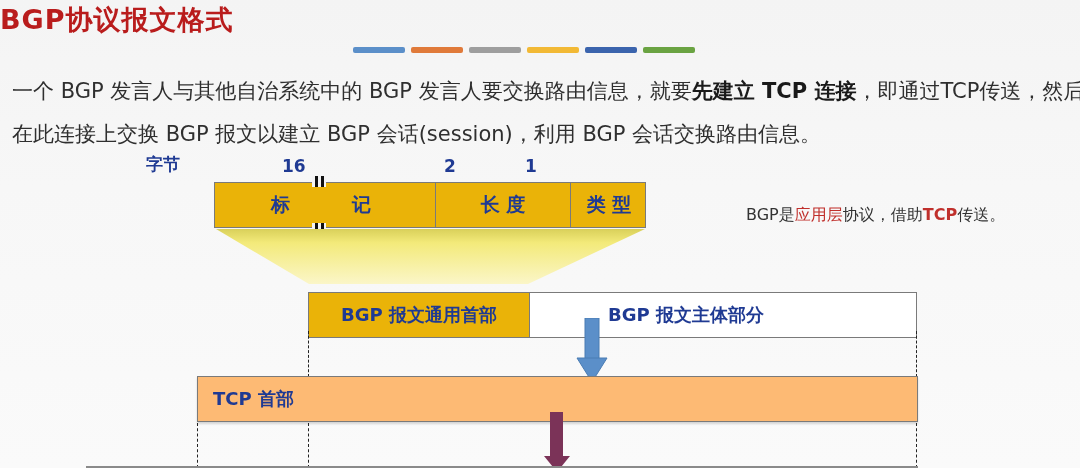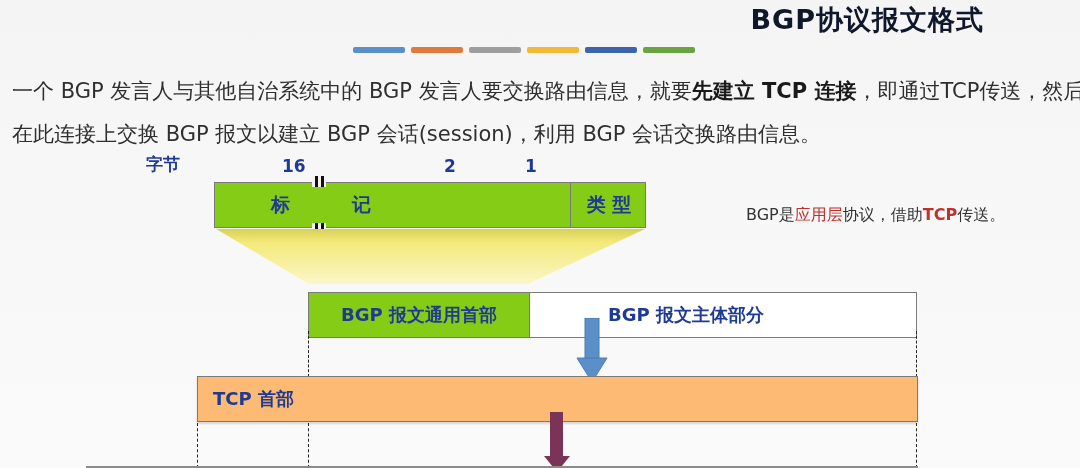--- a/index.html
+++ b/index.html
@@ -3,30 +3,30 @@
 <meta charset="utf-8">
 <style>
   html, body { margin:0; padding:0; }
   body {
     width:1080px; height:468px; overflow:hidden; position:relative;
     background: linear-gradient(180deg, #f4f4f4 0%, #f7f7f7 40%, #fafafa 100%);
     font-family: "DejaVu Sans", "Liberation Sans", sans-serif;
   }
   .abs { position:absolute; }
   .title {
-    left:0; width:984px; top:2px; text-align:right;
-    font-size:27px; font-weight:bold; color:#0f172a; letter-spacing:1px;
+    left:0; width:984px; top:2px; text-align:left;
+    font-size:27px; font-weight:bold; color:#b91c1c; letter-spacing:1px;
   }
   .title-bar { top:47px; height:6px; border-radius:2px; }
   .para {
     left:12px; font-size:21px; color:#2f2f2f; white-space:nowrap;
   }
   .para b { color:#1a1a1a; }
   .blue-lbl { color:#1f3a93; font-weight:bold; font-size:17px;text-align:right; }
-  .yellow { background:#84cc16; }
+  .yellow { background:#eab308; }
   .box { border:1px solid #7a7a7a; box-sizing:border-box; }
   .cell { position:absolute; top:0; height:100%; display:flex; align-items:center; justify-content:center;
           color:#1f3a93; font-weight:bold; font-size:19px; box-sizing:border-box; }
   .note { font-size:16px; color:#333; white-space:nowrap; }
   .red { color:#c0302c; }
   .dash { width:0; border-left:1.5px dashed #222; }
   .brk { width:3px; height:11px; background:#111; }
 </style>
 </head>
 <body>
@@ -46,20 +46,21 @@
 </div>
 <div class="abs para" style="top:120px">在此连接上交换 BGP 报文以建立 BGP 会话(session)，利用 BGP 会话交换路由信息。</div>
 
 <div class="abs blue-lbl" style="left:146px;top:153px">字节</div>
 <div class="abs blue-lbl" style="left:282px;top:156px">16</div>
 <div class="abs blue-lbl" style="left:444px;top:156px">2</div>
 <div class="abs blue-lbl" style="left:525px;top:156px">1</div>
 
 <div class="abs box yellow" style="left:214px;top:182px;width:432px;height:46px">
   <div class="cell" style="left:0;width:220px;letter-spacing:8px">标　　记</div>
+  <div class="cell" style="left:220px;width:135px;border-left:1px solid #7a7a7a">长 度</div>
   <div class="cell" style="left:355px;width:77px;border-left:1px solid #7a7a7a">类 型</div>
 </div>
 
 <div class="abs" style="left:312px;top:176px;width:14px;height:11px;background:#f4f4f4">
   <div class="abs brk" style="left:3px;top:0"></div>
     <div class="abs brk" style="left:9px;top:0"></div>
 </div>
 <div class="abs" style="left:312px;top:223px;width:14px;height:11px;background:#f4f4f4">
   <div class="abs brk" style="left:3px;top:0"></div>
     <div class="abs brk" style="left:9px;top:0"></div>

